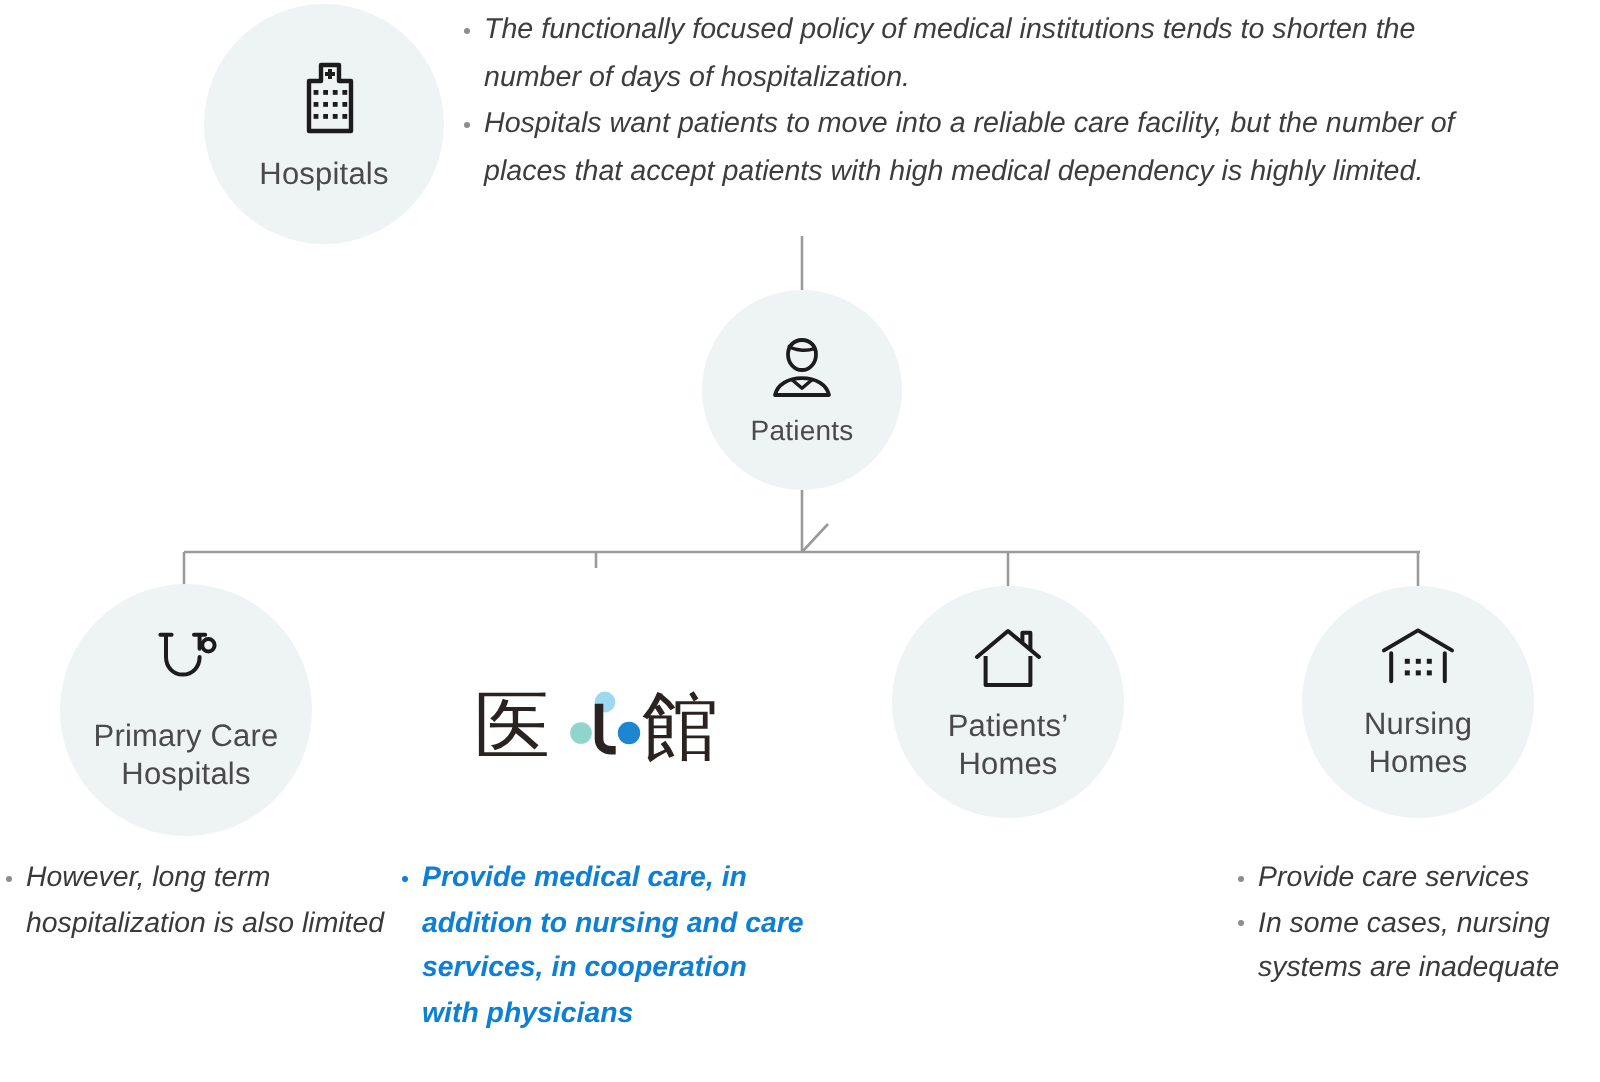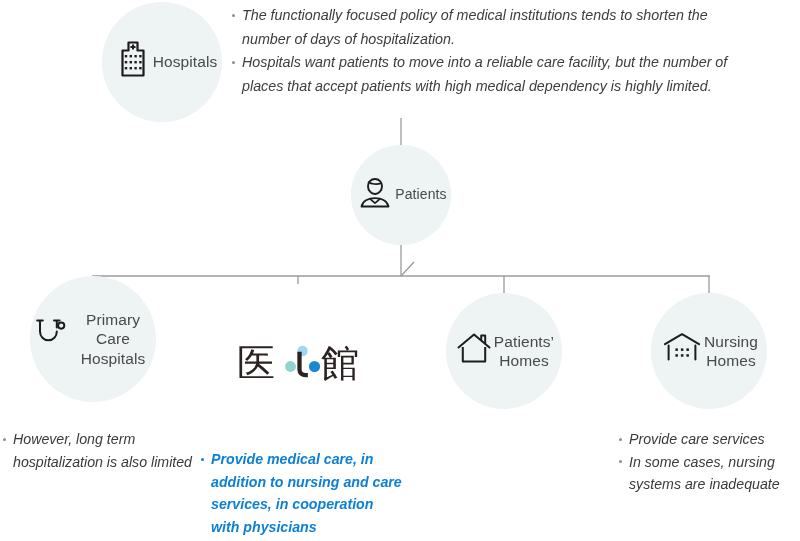--- a/index.html
+++ b/index.html
@@ -27,21 +27,21 @@
     height: 541px;
     pointer-events: none;
   }
 
   
   .node {
     position: absolute;
     border-radius: 50%;
     background: #eef3f3;
     display: flex;
-    flex-direction: row;
+    flex-direction: column;
     align-items: center;
     justify-content: center;
     box-sizing: border-box;
   }
   .node .node-icon {
     display: block;
     line-height: 0;
   }
   .node .node-label {
     text-align: center;
@@ -59,21 +59,21 @@
   #node-hospitals .node-icon { margin-bottom: 7px; }
 
   #node-patients {
     left: 351px; top: 145px;
     width: 100px; height: 100px;
   }
   #node-patients .node-icon { margin-bottom: 5px; }
   #node-patients .node-label { font-size: 14px; }
 
   #node-primary {
-    left: 30px; top: 276px;
+    left: 30px; top: 292px;
     width: 126px; height: 126px; align-items: center;
   }
   #node-primary .node-icon { margin-bottom: 6px; }
 
   #node-logo {
     left: 222px; top: 284px;
     width: 152px; height: 152px;
     background: #ffffff;
   }
 
@@ -124,21 +124,21 @@
   #text-hospitals {
     left: 231px; top: 4px; width: 500px;
   }
   #text-hospitals .bullet-item {
     font-size: 14.3px;
     line-height: 23.5px;
     color: #3d3d3d;
   }
 
   #text-primary  { left: 2px;   top: 428px; width: 196px; }
-  #text-medical  { left: 200px; top: 428px; width: 204px; margin-top: 20px; }
+  #text-medical  { left: 200px; top: 428px; width: 204px; }
   #text-homes    { left: 410px; top: 428px; width: 200px; }
   #text-nursing  { left: 618px; top: 428px; width: 186px; }
 
   #text-medical .bullet-item {
     color: #0d80d6;
     font-weight: bold;
   }
   #text-medical .bullet-item::before {
     background: #0d80d6;
   }

